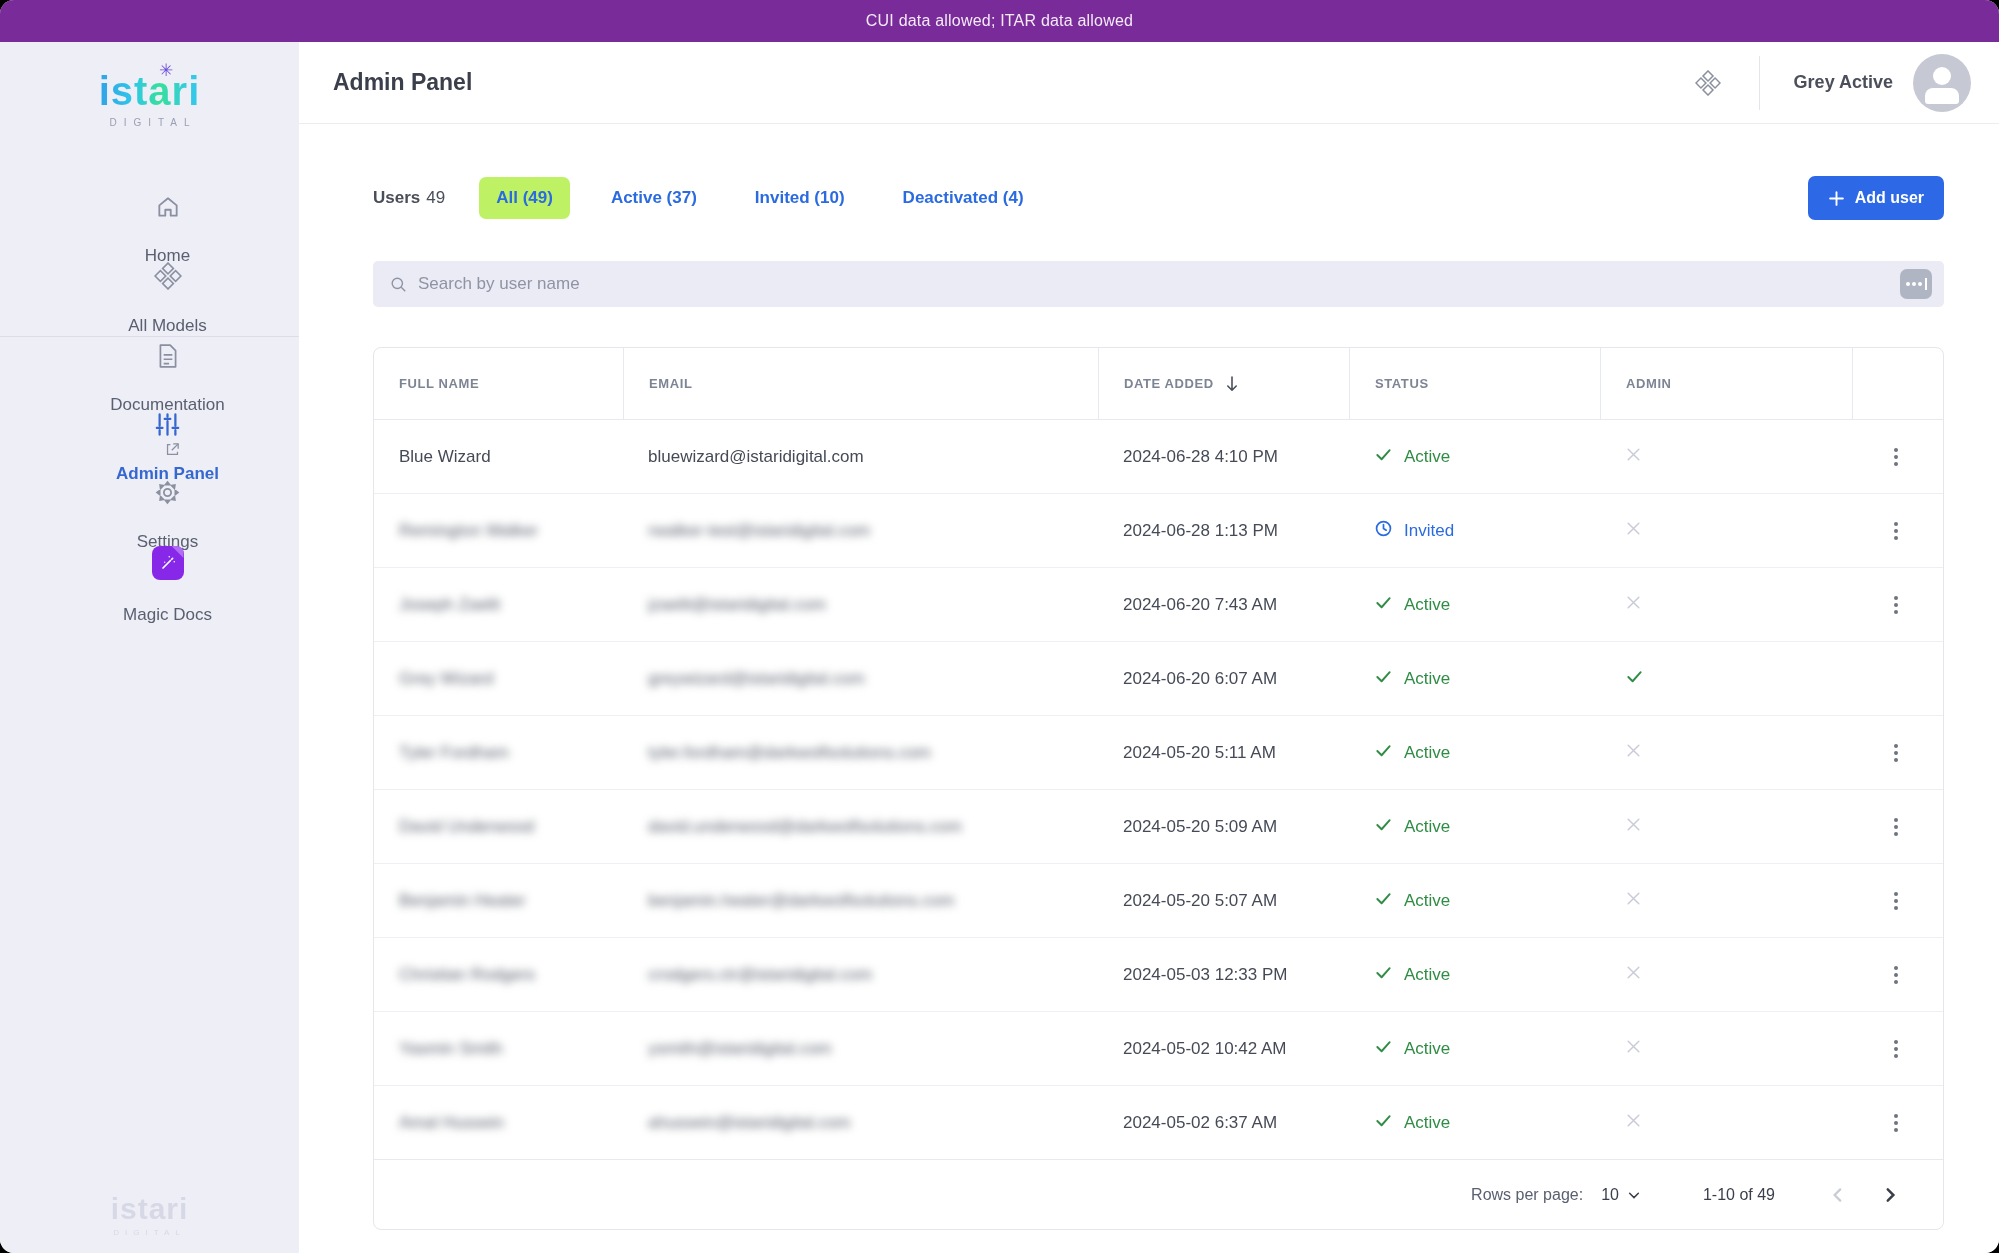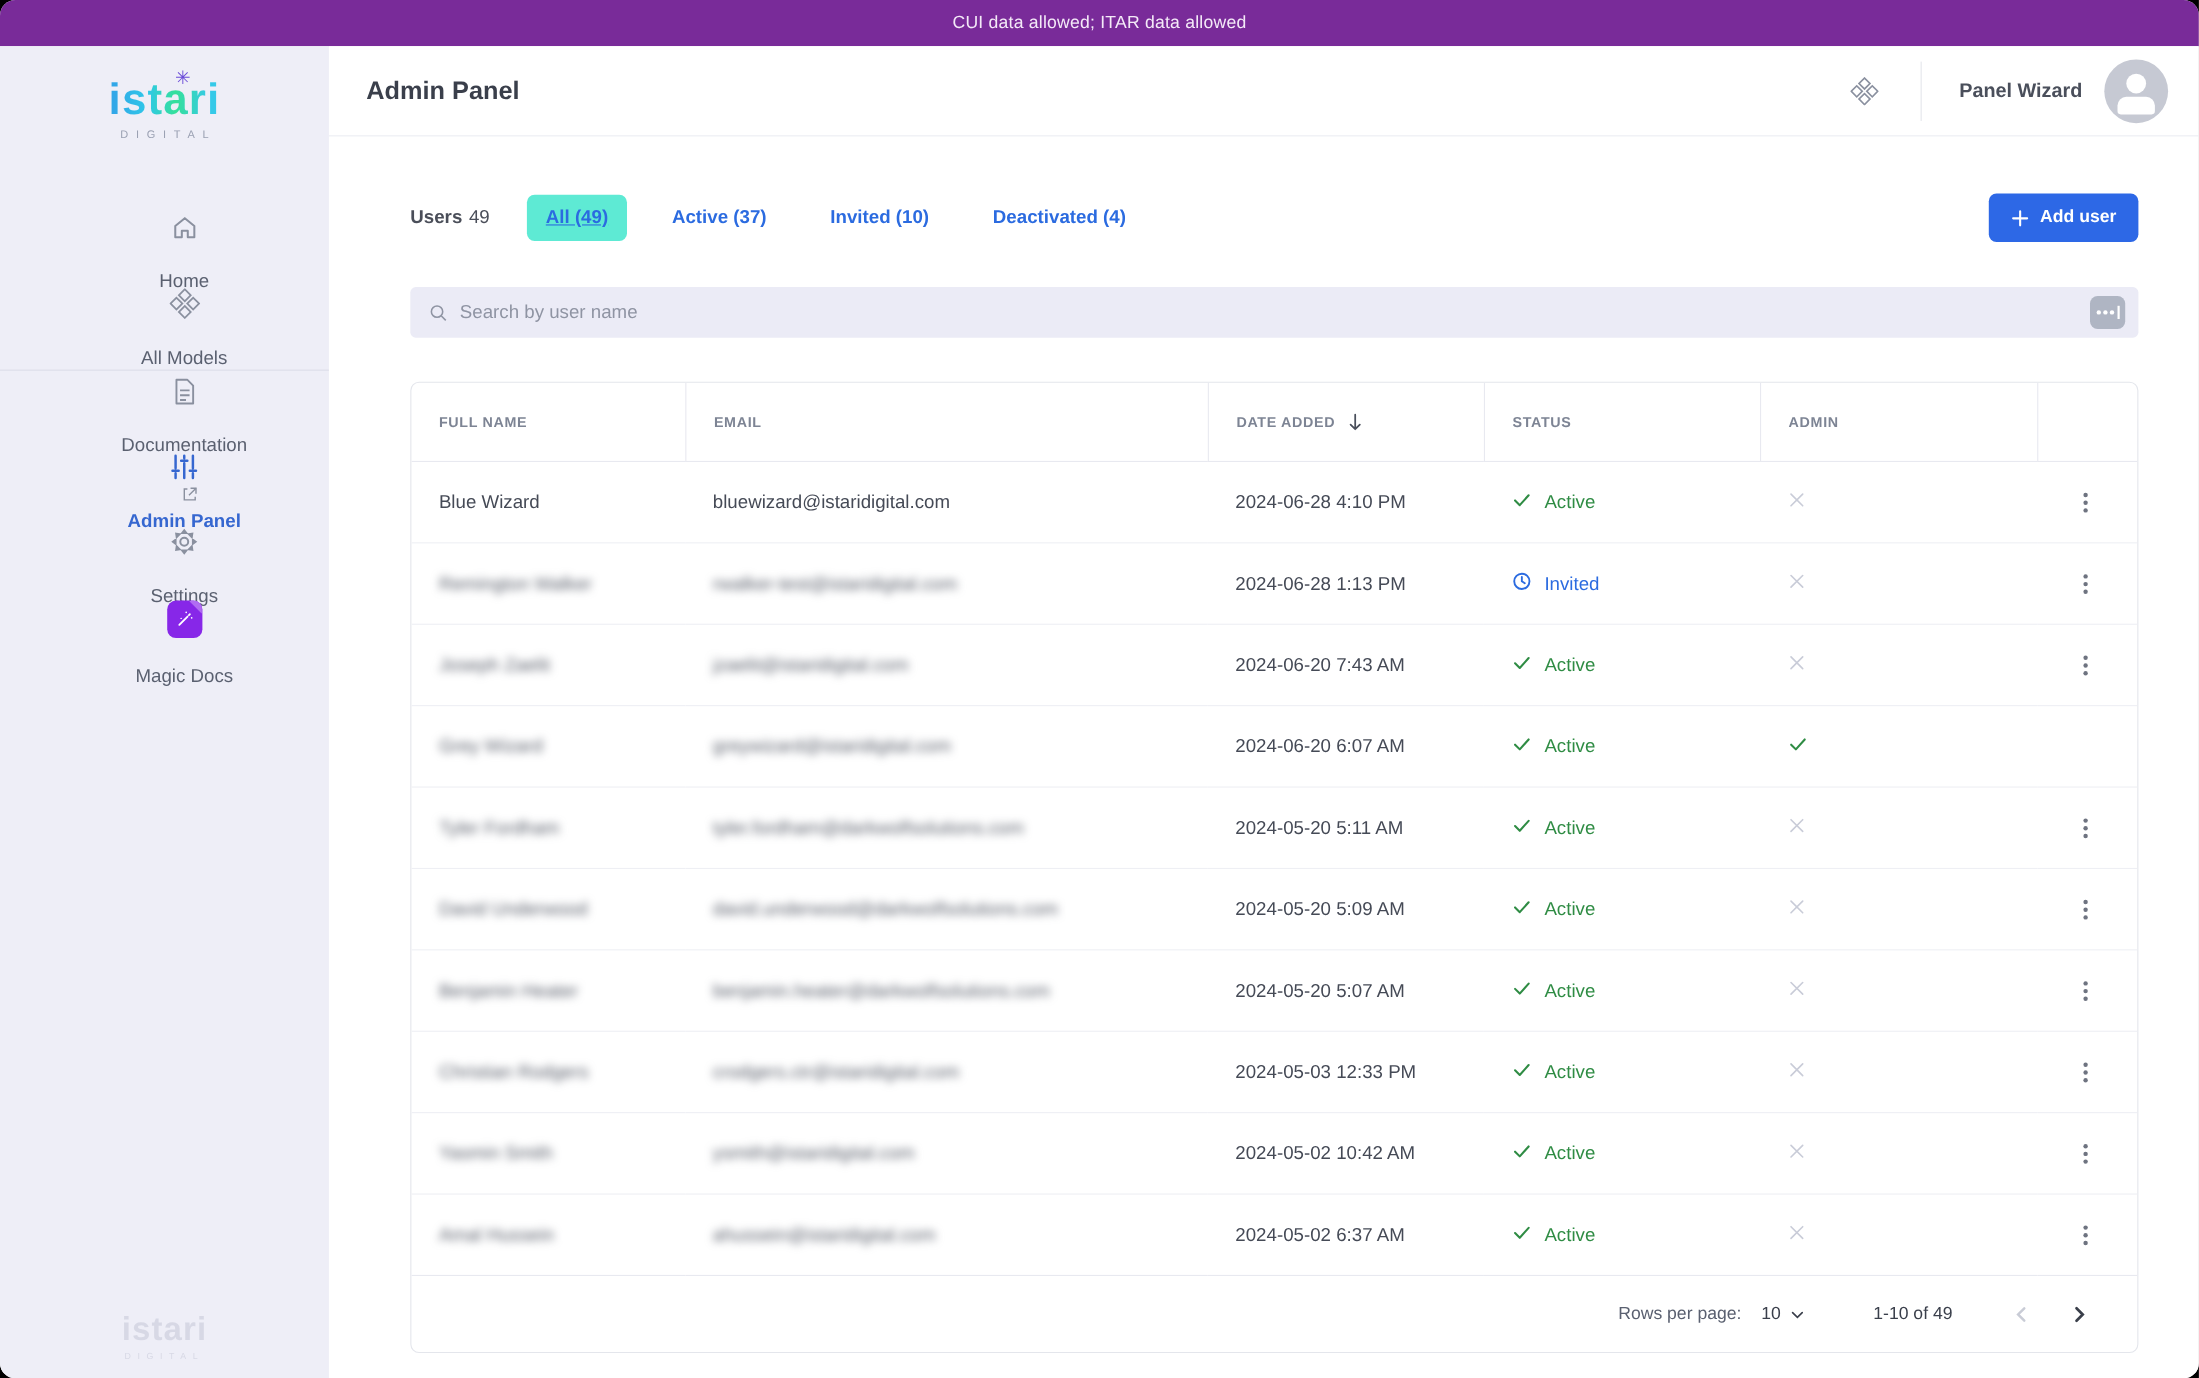--- a/index.html
+++ b/index.html
@@ -61,21 +61,21 @@
   .avatar .head{ position:absolute; top:13px; left:50%; transform:translateX(-50%); width:18px; height:18px; border-radius:50%; background:#fff; }
   .avatar .body{ position:absolute; bottom:8px; left:50%; transform:translateX(-50%); width:34px; height:16px; border-radius:8px 8px 3px 3px; background:#fff; }
 
   
   .content{ padding:52px 55px 0 74px; }
   .tabs-row{ display:flex; align-items:center; }
   .users-count-label{ font-size:17px; font-weight:700; color:#4A4E59; margin-right:34px; }
   .users-count-label .cnt{ font-weight:400; margin-left:6px; }
   .tab{ font-size:17px; font-weight:600; color:#2B6BE0; background:none; border:none; cursor:pointer;
     padding:11px 17px; border-radius:7px; margin-right:24px; }
-  .tab.active{ background:#5eead4; color:#2B6BE0;text-decoration:underline; }
+  .tab.active{ background:#bef264; color:#2B6BE0; }
   .add-user-btn{ margin-left:auto; background:#2D68E6; color:#fff; border:none; border-radius:7px;
     height:44px; padding:0 20px; font-size:16px; font-weight:600; display:flex; align-items:center; gap:10px; cursor:pointer; }
 
   .search-bar{ margin-top:41px; height:46px; background:#EBEBF6; border-radius:5px;
     display:flex; align-items:center; padding:0 12px 0 16px; }
   .search-bar input{ flex:1; border:none; background:transparent; outline:none;
     font-size:17px; color:#4A4F5B; margin-left:10px; font-family:inherit; }
   .search-bar input::placeholder{ color:#8F94A3; }
   .search-icon{ color:#8F94A3; display:flex; }
   .input-hint{ width:32px; height:30px; background:#AFB5C3; border-radius:7px; border:none; cursor:pointer;
@@ -226,21 +226,21 @@
         <div class="topbar-right">
           <button class="grid-btn">
             <svg width="26" height="26" viewBox="0 0 28 28" fill="none" stroke="currentColor" stroke-width="1.6">
                 <rect x="10.2" y="2.6" width="7.6" height="7.6" transform="rotate(45 14 6.4)"></rect>
                 <rect x="2.6" y="10.2" width="7.6" height="7.6" transform="rotate(45 6.4 14)"></rect>
                 <rect x="17.8" y="10.2" width="7.6" height="7.6" transform="rotate(45 21.6 14)"></rect>
                 <rect x="10.2" y="17.8" width="7.6" height="7.6" transform="rotate(45 14 21.6)"></rect>
               </svg>
           </button>
           <div class="topbar-sep"></div>
-          <span class="user-name">Panel Wizard</span>
+          <span class="user-name">Grey Active</span>
           <button class="avatar">
             <span class="head"></span>
             <span class="body"></span>
           </button>
         </div>
       </header>
 
       <div class="content">
 
         <div class="tabs-row">

